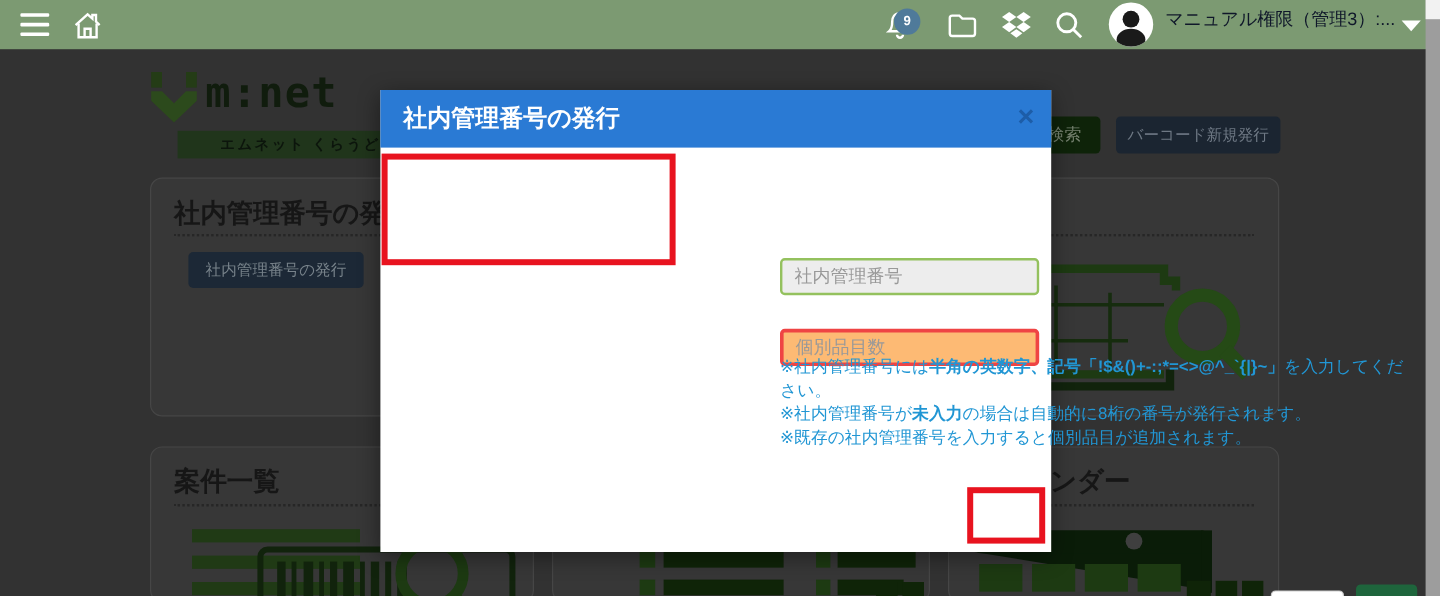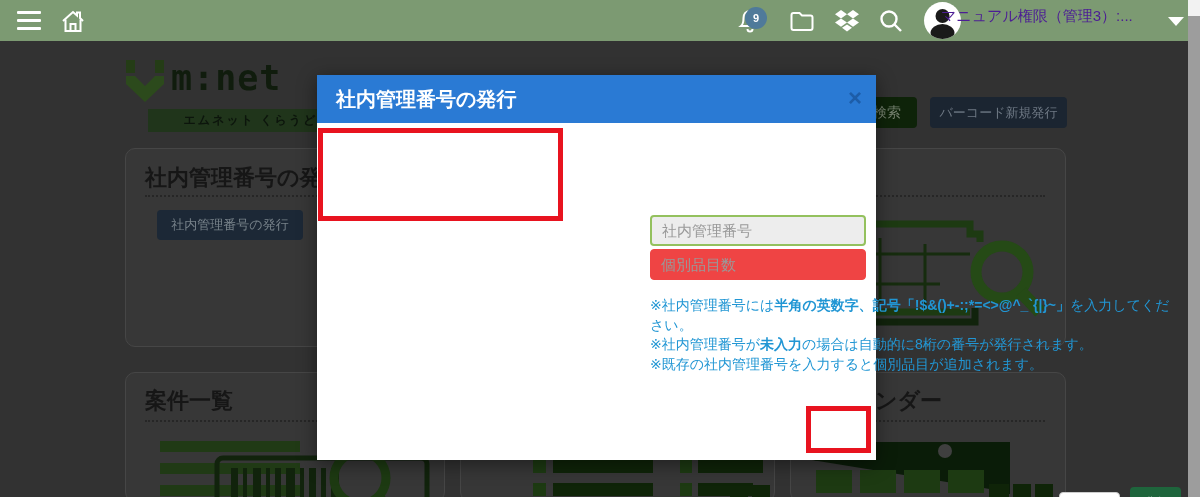--- a/index.html
+++ b/index.html
@@ -12,21 +12,21 @@
   .tb-item { position:absolute; top:0; height:41px; display:flex; align-items:center; justify-content:center; cursor:pointer; }
   #hamburger { left:14px; width:30px; flex-direction:column; gap:5px; }
   #hamburger span { display:block; width:24px; height:3px; background:#fff; border-radius:1px; }
   #home-btn { left:58px; width:30px; }
   #bell-btn { left:733px; width:34px; }
   #badge { position:absolute; left:745px; top:7px; width:22px; height:22px; border-radius:50%; background:#4f7a9a; color:#fff; font-size:11px; font-weight:bold; display:flex; align-items:center; justify-content:center; z-index:2; }
   #folder-btn { left:786px; width:32px; }
   #dropbox-btn { left:831px; width:32px; }
   #search-btn { left:875px; width:32px; }
   #avatar { position:absolute; left:924px; top:2px; width:37px; height:37px; border-radius:50%; background:#fff; overflow:hidden; cursor:pointer; }
-  #user-label { position:absolute; left:941px; top:0; height:32px; display:flex; align-items:center; color:#4c1d95; font-size:15px; cursor:pointer; white-space:nowrap; }
+  #user-label { position:absolute; left:971px; top:0; height:32px; display:flex; align-items:center; color:#0f172a; font-size:15px; cursor:pointer; white-space:nowrap; }
   #caret { position:absolute; left:1168px; top:17px; width:0; height:0; border-left:8px solid transparent; border-right:8px solid transparent; border-top:9px solid #fff; cursor:pointer; }
 
   
   .card { position:absolute; background:#373737; border:1px solid #464646; border-radius:10px; }
   .card-title { position:absolute; font-size:22px; font-weight:bold; color:#161616; white-space:nowrap; }
   .dotted { position:absolute; border-top:2px dotted #262626; height:0; }
 
   #logo { position:absolute; left:125px; top:58px; cursor:pointer; }
   #logo-icon { position:absolute; left:0; top:2px; }
   #logo-text { position:absolute; left:46px; top:0px; font-size:35px; font-weight:bold; color:#101c0d; letter-spacing:1px; font-family:"DejaVu Sans Mono","Liberation Mono",monospace; }
@@ -62,21 +62,21 @@
   #scroll-thumb { position:absolute; left:0; top:0; width:12px; height:16px; background:#f2f2f2; cursor:pointer; }
 
   
   #modal { position:absolute; left:317px; top:75px; width:559px; height:385px; background:#ffffff; z-index:50; box-shadow:0 4px 18px rgba(0,0,0,.45); }
   #modal-header { position:absolute; left:0; top:0; width:100%; height:48px; background:#2a7ad4; }
   #modal-title { position:absolute; left:19px; top:0; line-height:48px; color:#ffffff; font-size:20px; font-weight:bold; white-space:nowrap; }
   #modal-close { position:absolute; right:14px; top:8px; color:#1d5da8; font-size:24px; font-weight:bold; cursor:pointer; line-height:30px; }
   .modal-input { position:absolute; left:333px; width:216px; height:31px; border-radius:4px; padding:0 10px; font-size:15px; font-family:inherit; color:#333; }
   .modal-input::placeholder { color:#999; opacity:1; }
   #input-number { top:140px; background:#ededed; border:2px solid #94c15e; }
-  #input-count { top:174px; background:#ef4444; border:1px solid #ef4444; }
+  #input-count { top:199px; background:#fdba74; border:3px solid #ef4444; }
   #notes { position:absolute; left:333px; top:221px; width:530px; }
   #notes p { color:#2196d4; font-size:14px; line-height:19.5px; }
   #notes .nb { font-weight:bold; }
   .modal-btn { position:absolute; border-radius:4px; font-weight:bold; cursor:pointer; font-family:inherit; }
   #btn-close { left:742px; top:417px; width:61px; height:25px; background:#fff; border:1px solid #cdcdcd; color:#3f3f3f; font-size:13px; }
   #btn-issue { left:813px; top:412px; width:51px; height:34px; background:#1e653c; border:none; color:#fff; font-size:15px; }
 
   
   .annotation { position:absolute; border:5px solid #e8131f; z-index:60; pointer-events:none; }
   #anno-inputs { left:318px; top:128px; width:245px; height:93px; }

